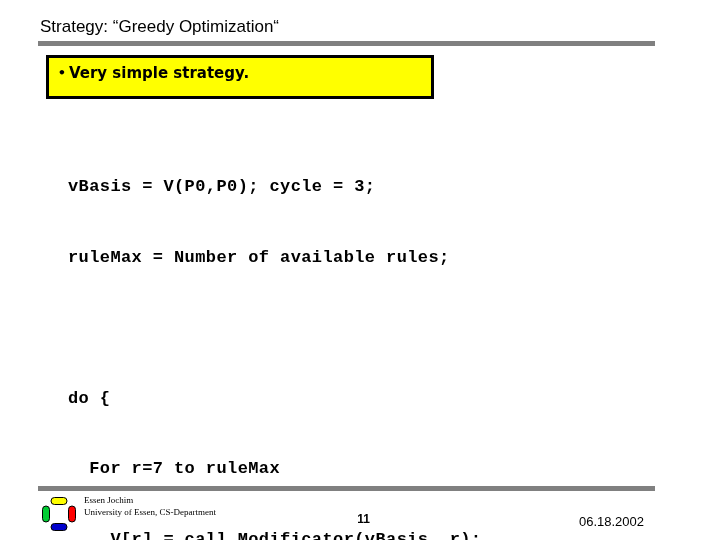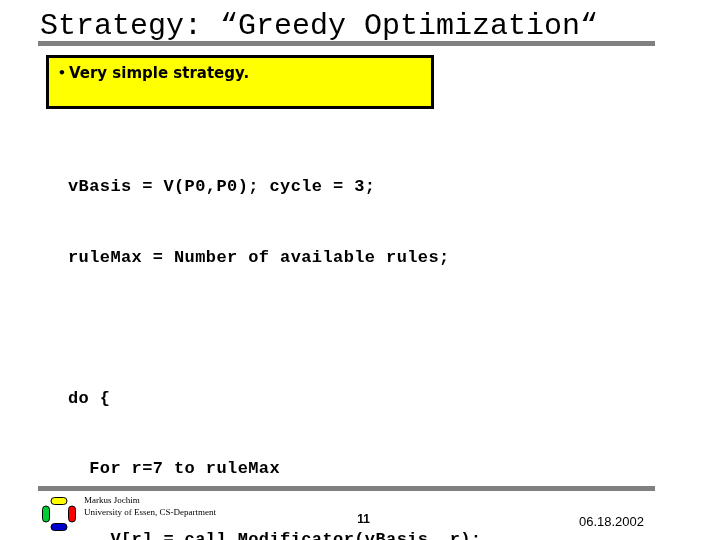--- a/index.html
+++ b/index.html
@@ -15,22 +15,22 @@
     font-family: "Liberation Sans", sans-serif;
     -webkit-font-smoothing: none;
   }
 
   
   #slide-title {
     position: absolute;
     left: 40px;
     top: 12px;
     width: 620px;
-    font-family: Liberation Mono, monospace;
-    font-size: 30px;
+    font-family: Liberation Sans, sans-serif;
+    font-size: 17px;
     line-height: 29px;
     color: #000000;
     white-space: nowrap;
     letter-spacing: 0px;
   }
 
   #title-rule {
     position: absolute;
     left: 38px;
     top: 41px;
@@ -38,21 +38,21 @@
     height: 5px;
     background: #808080;
   }
 
   
   #callout-box {
     position: absolute;
     left: 46px;
     top: 55px;
     width: 388px;
-    height: 54px;
+    height: 44px;
     background: #ffff00;
     border: 3px solid #000000;
     box-sizing: border-box;
     padding: 3px 0 16px 6px;
   }
   .callout-line {
     font-family: "DejaVu Sans", sans-serif;
     font-size: 15px;
     line-height: 24px;
     font-weight: 600;
@@ -178,19 +178,19 @@
 <div id="footer-logo">
   <svg id="logo-inner" viewBox="0 0 36 36">
     <rect x="10" y="1.5" width="16" height="7" rx="3.5" ry="3.5" fill="#ffff00" stroke="#000000" stroke-width="1"></rect>
     <rect x="27.5" y="10" width="7" height="16" rx="3.5" ry="3.5" fill="#ff0000" stroke="#000000" stroke-width="1"></rect>
     <rect x="10" y="27.5" width="16" height="7" rx="3.5" ry="3.5" fill="#0000cc" stroke="#000000" stroke-width="1"></rect>
     <rect x="1.5" y="10" width="7" height="16" rx="3.5" ry="3.5" fill="#00cc33" stroke="#000000" stroke-width="1"></rect>
   </svg>
 </div>
 
 <div id="footer-credit">
-  <div>Markus Jochim</div>
+  <div>Essen Jochim</div>
   <div>University of Essen, CS-Department</div>
 </div>
 
 <div id="footer-pagenum">11</div>
 
 <div id="footer-date">06.18.2002</div>
 
 </body></html>

